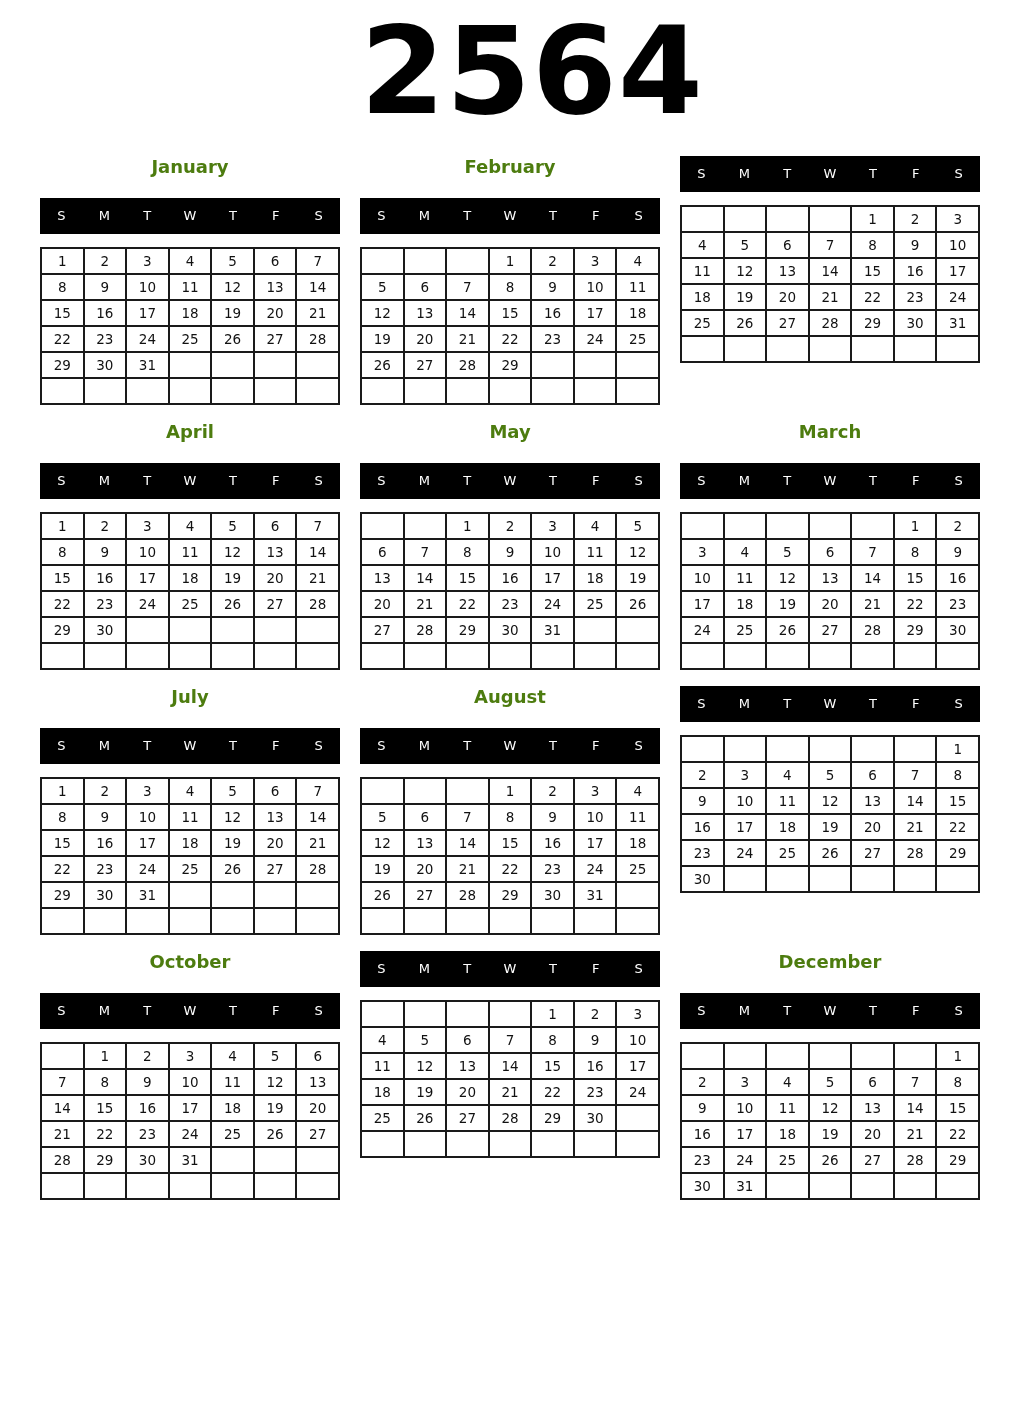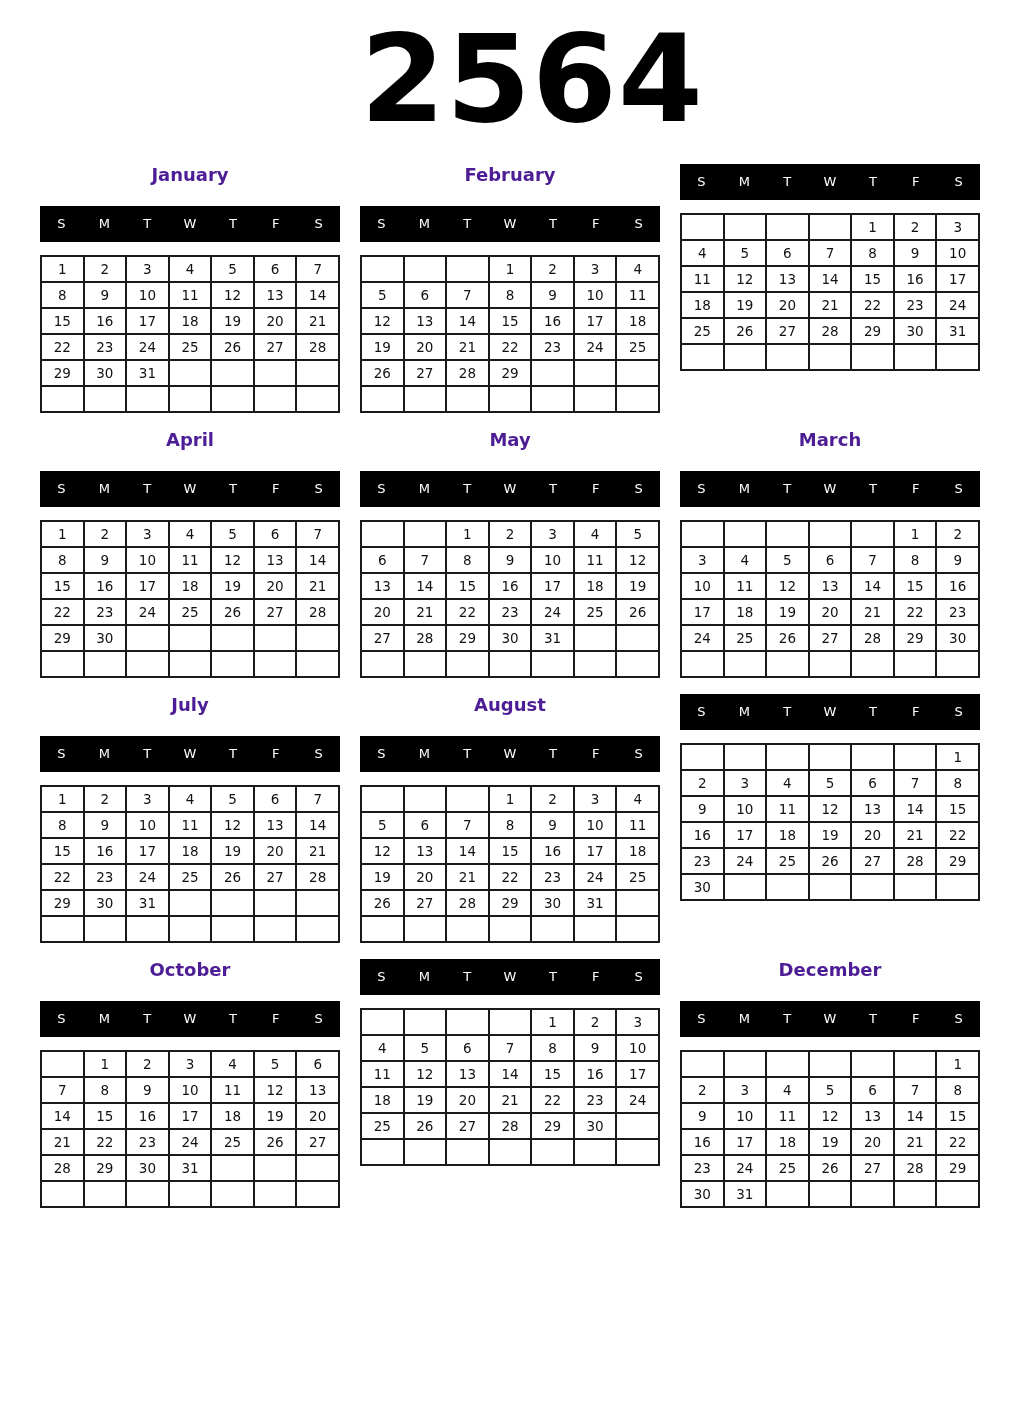--- a/index.html
+++ b/index.html
@@ -13,21 +13,21 @@
   *{box-sizing:border-box;}
   html,body{margin:0;padding:0;}
   body{
     width:1020px;height:1412px;
     background:var(--page-bg);
     color:var(--text);
     font-family:"DejaVu Sans","Liberation Sans",sans-serif;
     overflow:hidden;
   }
   .year-title{
-    margin:8px;
+    margin:0;
     padding-top:2px;
     text-align:center;
     font-size:122px;
     line-height:138px;
     font-weight:bold;
     letter-spacing:1px;
     color:#000;
     padding-left:44px;
   }
   .months-grid{
@@ -37,21 +37,21 @@
     column-gap:20px;
     row-gap:16px;
   }
   .month{width:300px;}
   .month-title{
     margin:0 0 21px 0;
     font-size:18px;
     line-height:21px;
     font-weight:bold;
     text-align:center;
-    color:#4c1d95;
+    color:#4d7c0f;
   }
   .dow-header{
     height:36px;
     background:var(--header-bg);
     display:flex;
     margin-bottom:13px;
   }
   .dow-header span{
     flex:1;
     text-align:center;

